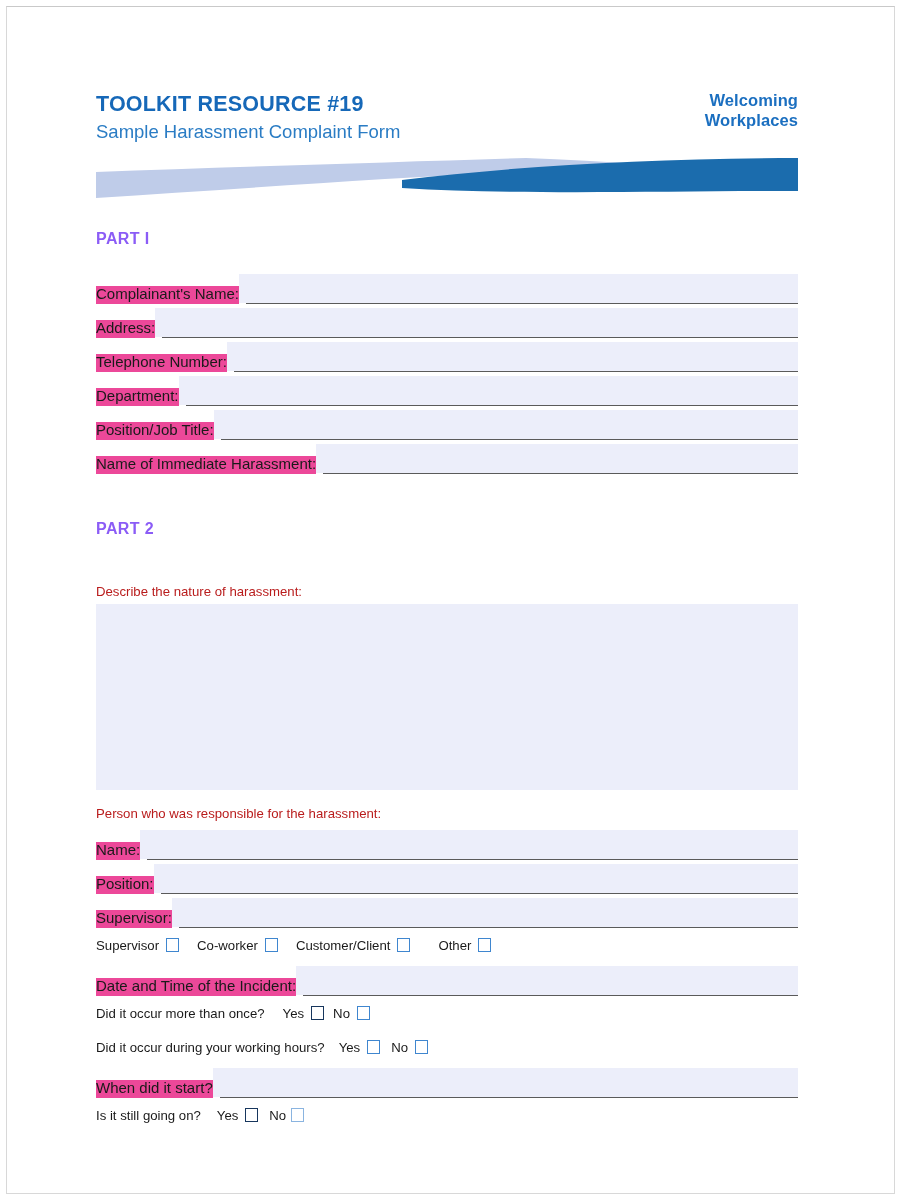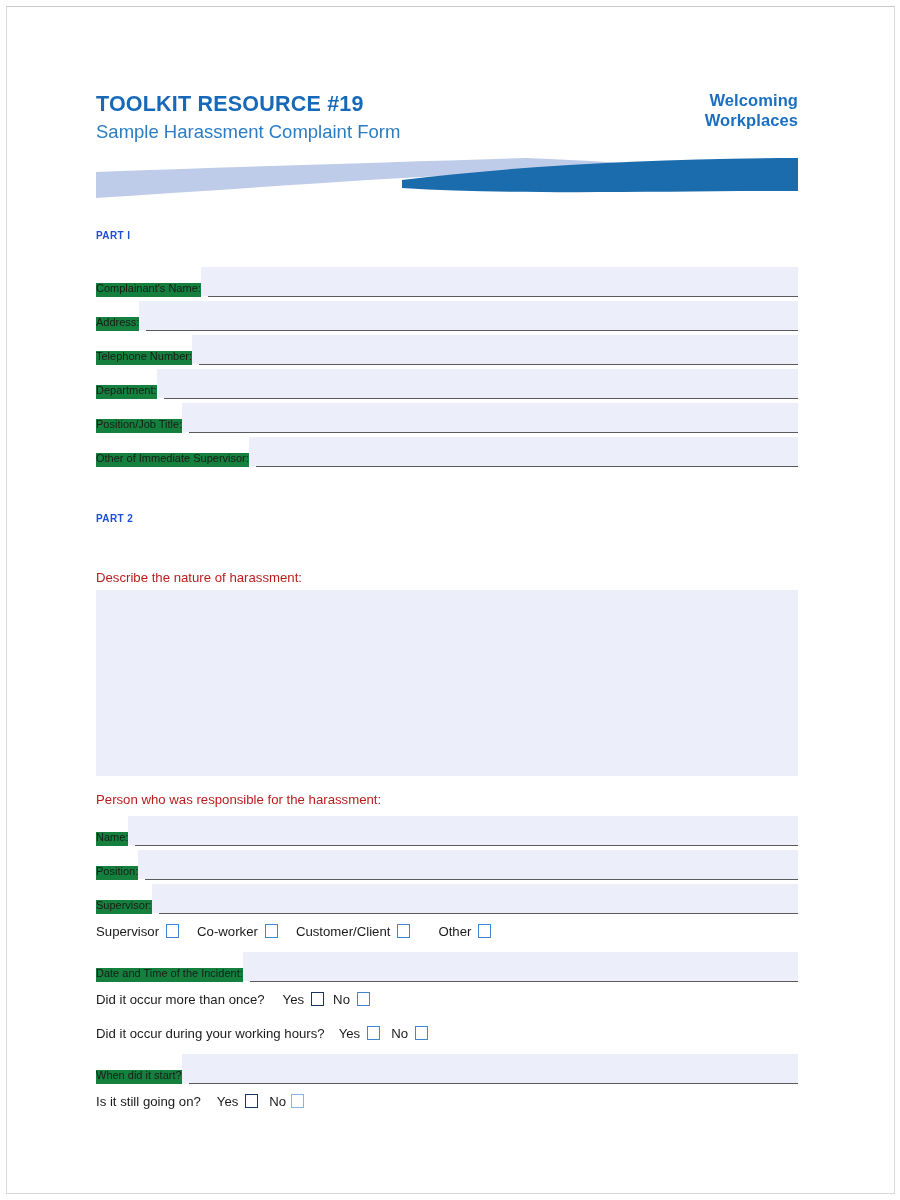--- a/index.html
+++ b/index.html
@@ -85,43 +85,43 @@
     position: absolute;
     left: 0;
     top: 158px;
     width: 702px;
     height: 44px;
   }
   .swoosh svg { display: block; width: 100%; height: 100%; }
 
   
   .part-heading {
-    font-size: 10px;
+    font-size: 16px;
     font-weight: bold;
-    color: #1d4ed8;
+    color: #8b5cf6;
     letter-spacing: 0.4px;
     margin: 0;
   }
 
   
   .field-row {
     position: relative;
     height: 34px;
     display: flex;
     align-items: flex-end;
   }
   .field-label {
-    font-size: 11px;
+    font-size: 15px;
     color: #1a1a1a;
     white-space: nowrap;
     line-height: 1;
     padding-bottom: 3px;
     position: relative;
     z-index: 2;
-    background: #15803d;
+    background: #ec4899;
     text-align: center;
   }
   .field-input {
     position: relative;
     flex: 1 1 auto;
     margin-left: 7px;
     height: 30px;
     background: #eceefa;
     border-bottom: 1.6px solid #5a5a5a;
     box-sizing: border-box;
@@ -239,21 +239,21 @@
       <span class="field-label">Department:</span>
       <span class="field-input"></span>
     </div>
 
     <div class="field-row">
       <span class="field-label">Position/Job Title:</span>
       <span class="field-input"></span>
     </div>
 
     <div class="field-row">
-      <span class="field-label">Other of Immediate Supervisor:</span>
+      <span class="field-label">Name of Immediate Harassment:</span>
       <span class="field-input"></span>
     </div>
 
     <div class="spacer-46"></div>
 
     <div class="part-heading">PART 2</div>
 
     <div class="spacer-46"></div>
 
     <div class="textarea-label">Describe the nature of harassment:</div>

